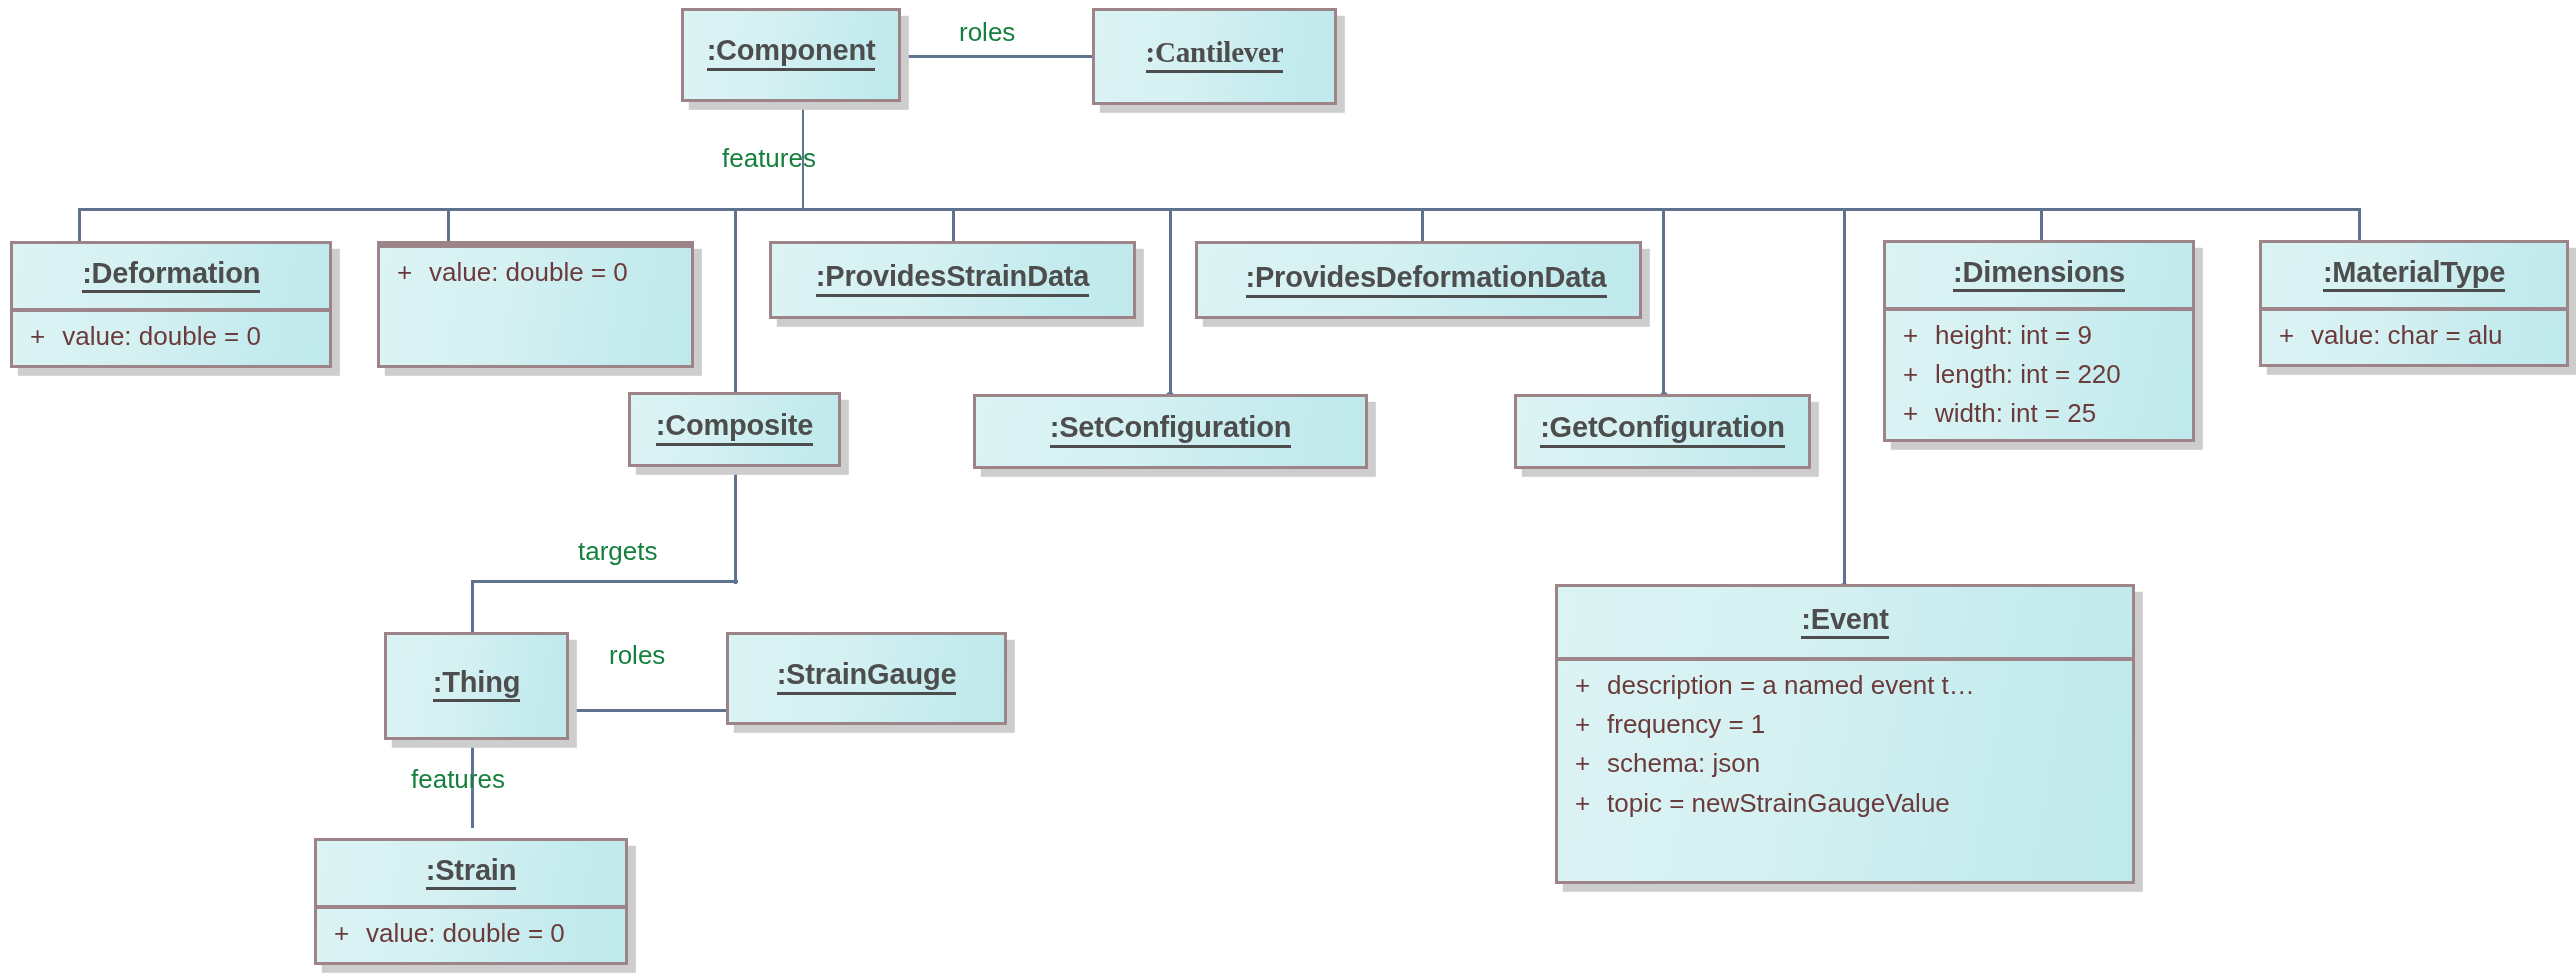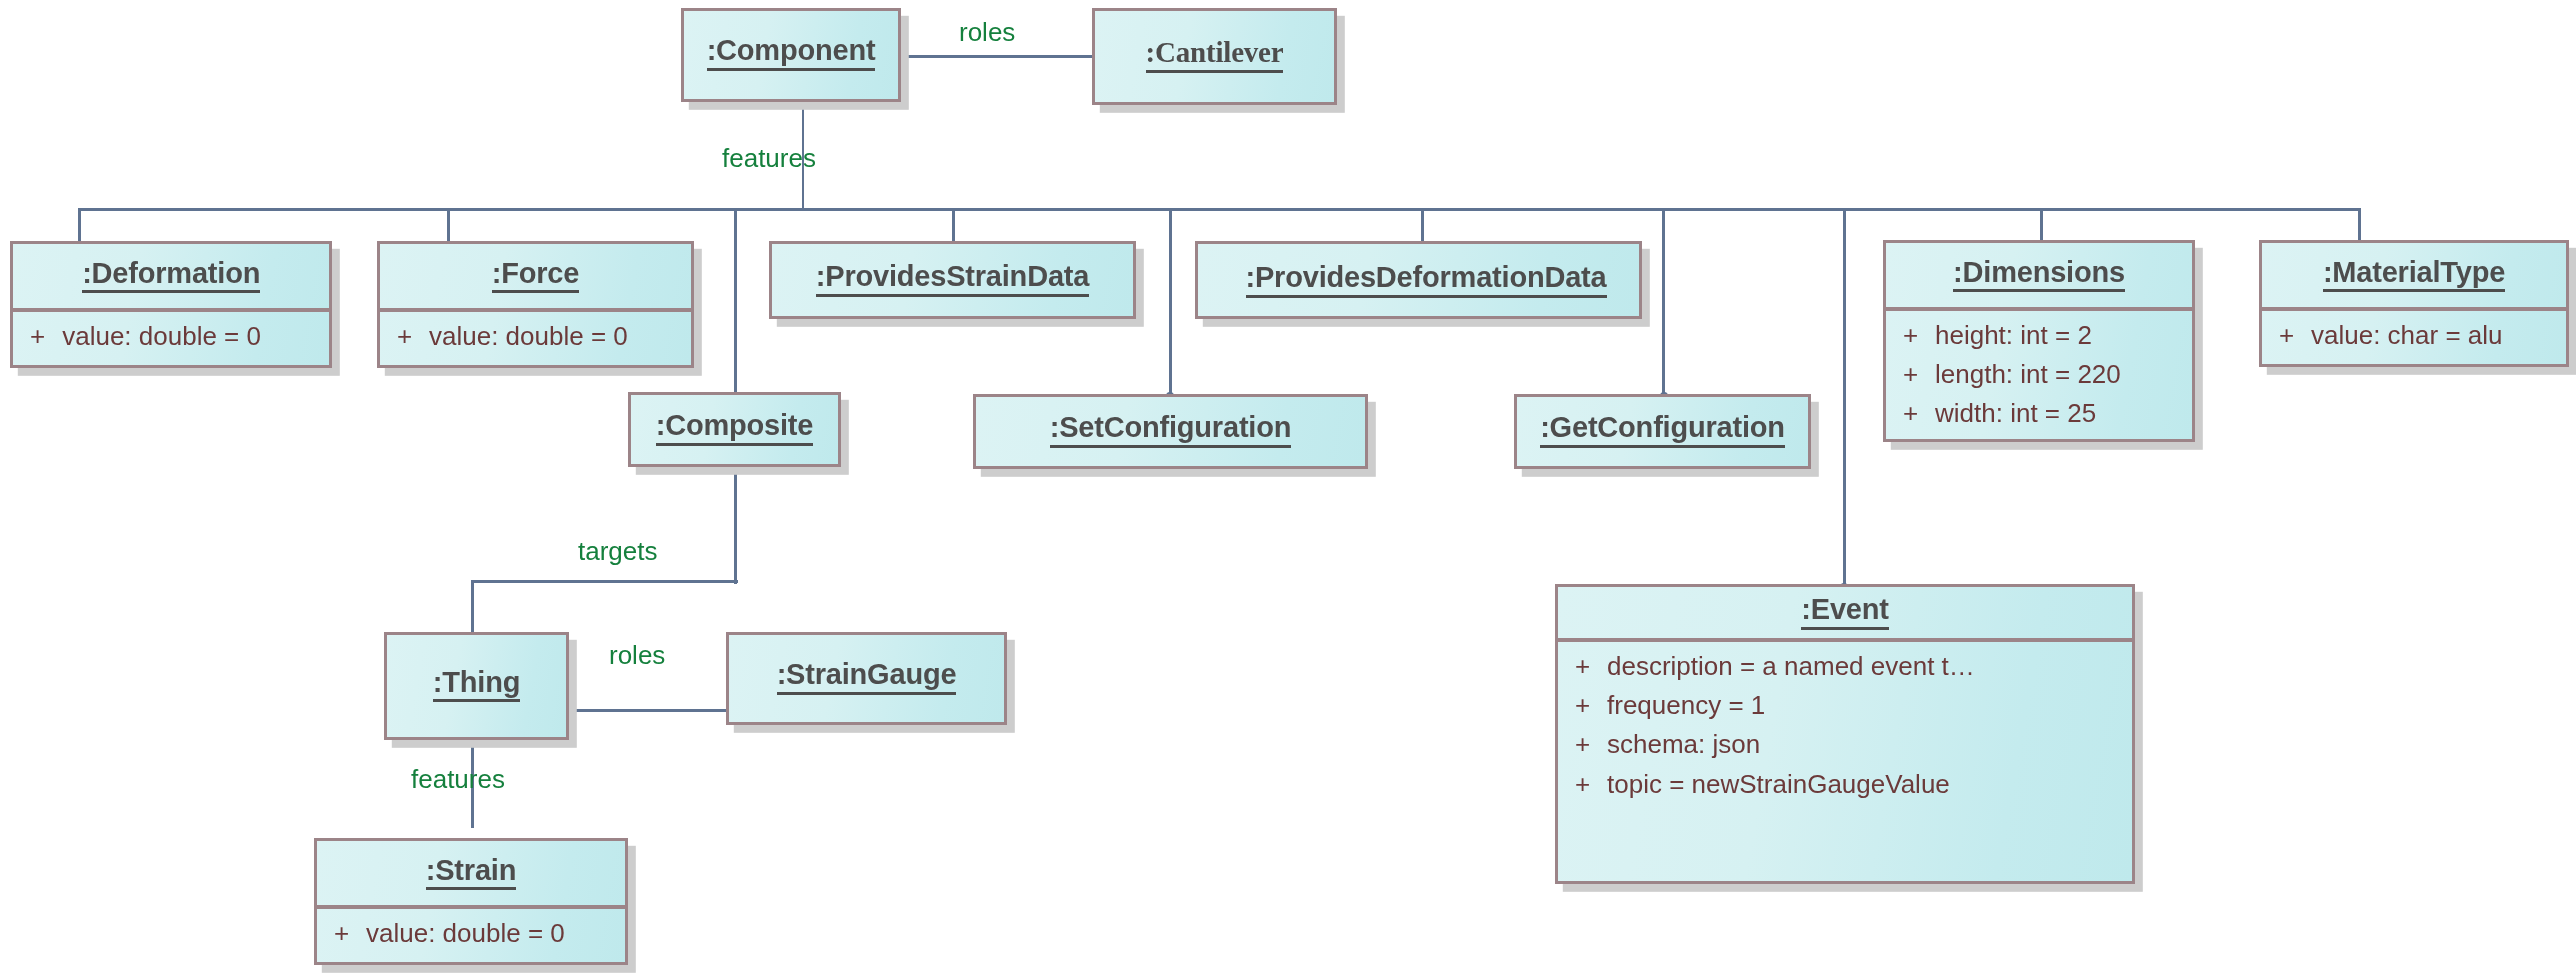--- a/index.html
+++ b/index.html
@@ -148,23 +148,20 @@
     <div class="divider"></div>
     <div class="attrs">
       <div class="attr-row">
         <span class="vis">+</span>
         <span class="body">value: double = 0</span>
       </div>
     </div>
   </div>
 
   <div class="node" style="left:377px;top:241px;width:317px;height:127px;">
-    <div class="title-cell" style="height:64px;">
-      <span class="title-text">:Force</span>
-    </div>
     <div class="divider"></div>
     <div class="attrs">
       <div class="attr-row">
         <span class="vis">+</span>
         <span class="body">value: double = 0</span>
       </div>
     </div>
   </div>
 
   <div class="node" style="left:769px;top:241px;width:367px;height:78px;">
@@ -180,21 +177,21 @@
   </div>
 
   <div class="node" style="left:1883px;top:240px;width:312px;height:202px;">
     <div class="title-cell" style="height:64px;">
       <span class="title-text">:Dimensions</span>
     </div>
     <div class="divider"></div>
     <div class="attrs">
       <div class="attr-row">
         <span class="vis">+</span>
-        <span class="body">height: int = 2</span>
+        <span class="body">height: int = 9</span>
       </div>
       <div class="attr-row">
         <span class="vis">+</span>
         <span class="body">length: int = 220</span>
       </div>
       <div class="attr-row">
         <span class="vis">+</span>
         <span class="body">width: int = 25</span>
       </div>
     </div>
@@ -225,21 +222,21 @@
     </div>
   </div>
 
   <div class="node" style="left:1514px;top:394px;width:297px;height:75px;">
     <div class="title-cell" style="height:67px;">
       <span class="title-text">:GetConfiguration</span>
     </div>
   </div>
 
   <div class="node" style="left:1555px;top:584px;width:580px;height:300px;">
-    <div class="title-cell" style="height:51px;">
+    <div class="title-cell" style="height:70px;">
       <span class="title-text">:Event</span>
     </div>
     <div class="divider"></div>
     <div class="attrs">
       <div class="attr-row">
         <span class="vis">+</span>
         <span class="body">description = a named event t…</span>
       </div>
       <div class="attr-row">
         <span class="vis">+</span>

